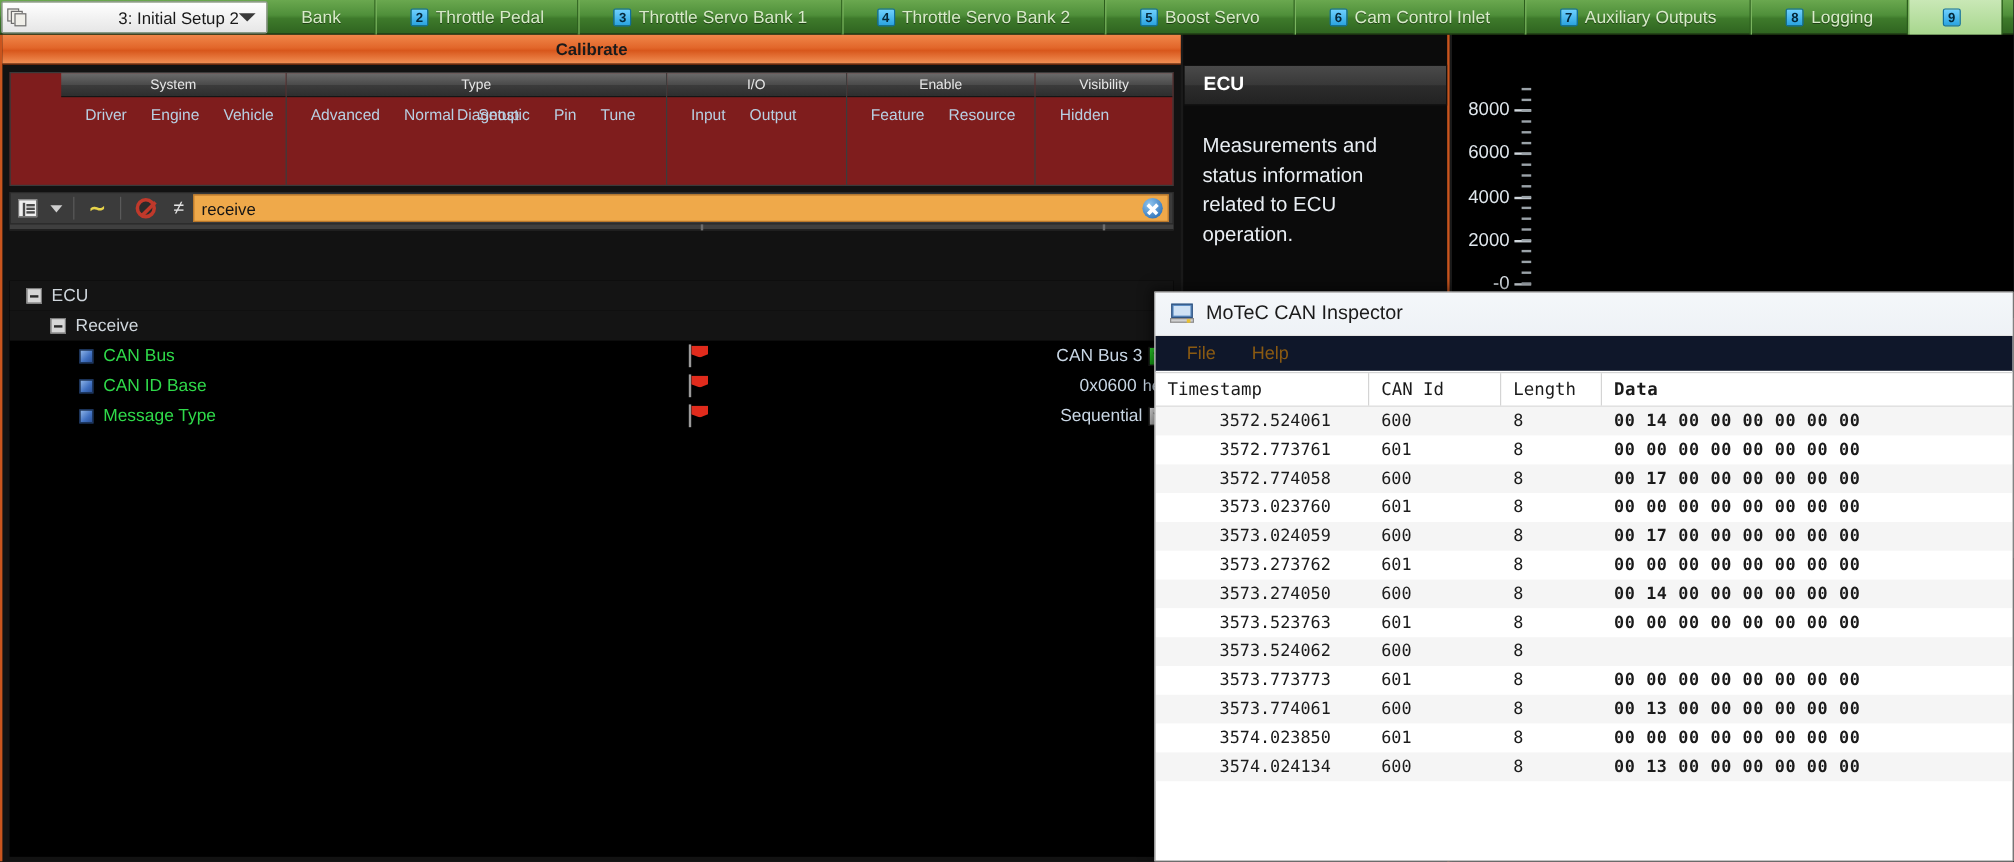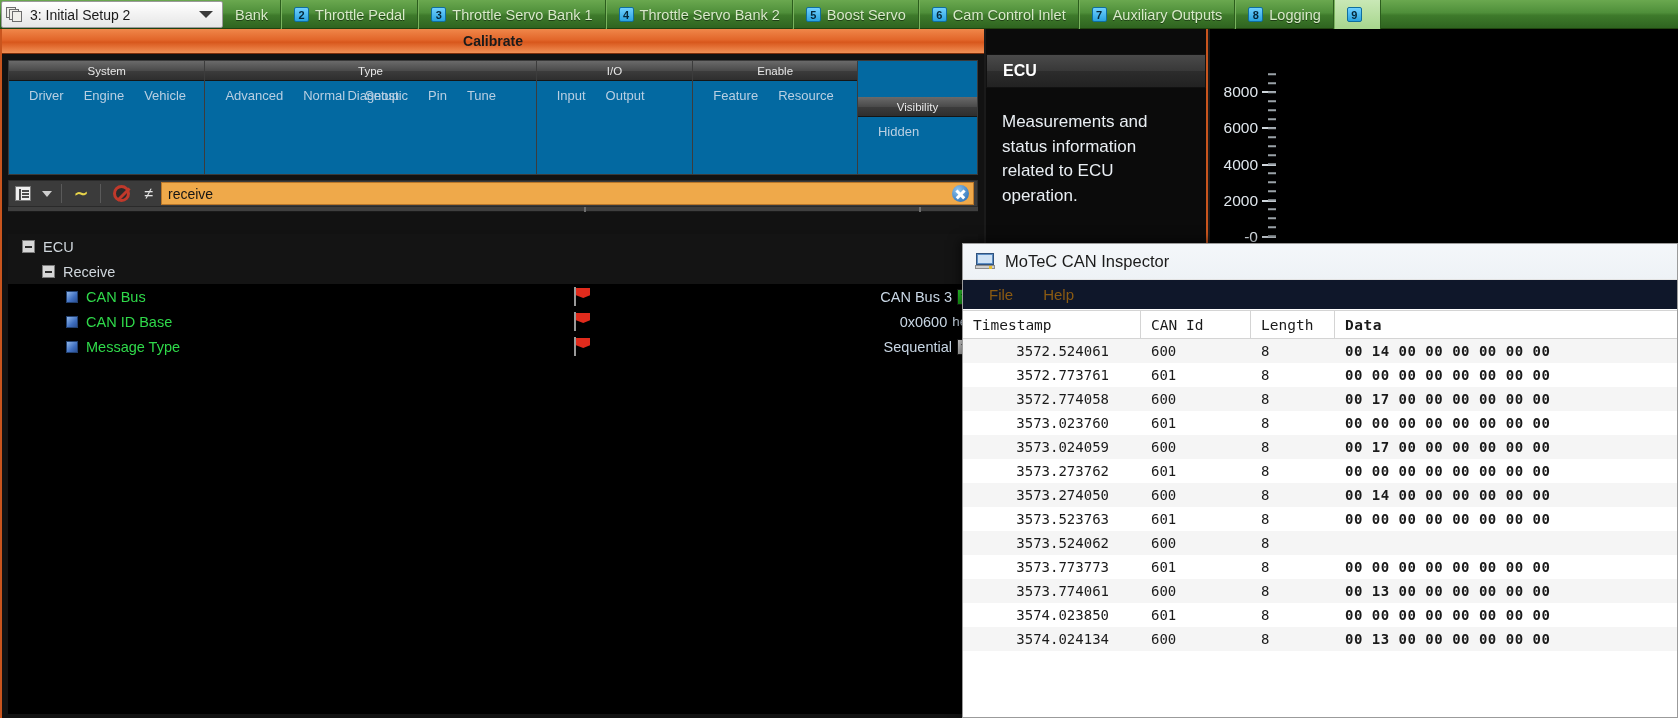--- a/index.html
+++ b/index.html
@@ -17,38 +17,38 @@
     position: absolute; left: 0; top: 0; width: 1678px; height: 29px;
     background: linear-gradient(to bottom, #6aa84f 0%, #4f8f3a 45%, #3e7a2b 55%, #2f6420 100%);
     display: flex; align-items: stretch;
     border-bottom: 1px solid #20430f;
   }
   .workbook-sel {
     width: 222px; height: 27px; margin: 1px 0 0 1px;
     background: linear-gradient(to bottom, #ffffff 0%, #f2f2f2 50%, #e6e6e6 100%);
     border: 1px solid #9a9a9a; border-radius: 2px;
     display: flex; align-items: center; padding: 0 4px;
-    color: #1a1a1a; font-size: 14px;
+    color: #1a1a1a; font-size: 14px; text-align: right;
   }
   .wb-icon { width: 18px; height: 16px; margin-right: 6px; position: relative; flex: 0 0 auto; }
   .wb-icon i {
     position: absolute; display: block; width: 10px; height: 11px;
     background: #f0efe9; border: 1px solid #6d6d6d;
   }
   .wb-icon i:nth-child(1) { left: 0; top: 0; }
   .wb-icon i:nth-child(2) { left: 3px; top: 2px; }
   .wb-icon i:nth-child(3) { left: 6px; top: 4px; }
   .wb-label { flex: 1 1 auto; white-space: nowrap; overflow: hidden; }
   .wb-caret {
     width: 0; height: 0; border-left: 7px solid transparent; border-right: 7px solid transparent;
     border-top: 7px solid #3a3a3a; margin-right: 5px;
   }
   .tab {
     display: flex; align-items: center; gap: 6px;
-    padding: 0 12px; height: 29px;
+    padding: 0 28px; height: 29px;
     color: #d8ebc9; font-size: 14.5px; white-space: nowrap;
     border-left: 1px solid #79b35e; border-right: 1px solid #2c5d1d;
     text-shadow: 0 1px 0 rgba(0,0,0,.45);
     justify-content: center;
   }
   .tab:first-of-type { border-left: none; }
   .tab .num {
     display: inline-flex; align-items: center; justify-content: center;
     width: 15px; height: 15px; border-radius: 2px;
     background: linear-gradient(to bottom,#6fd0ff,#2aa3e0);
@@ -63,25 +63,25 @@
     background: #121212; border-left: 2px solid #c9551e;
   }
   .calib-title {
     height: 25px; width: 100%;
     background: linear-gradient(to bottom,#f0874a 0%, #e2662a 45%, #d8571c 55%, #f29055 100%);
     color: #1b1b1b; font-size: 14px; font-weight: bold;
     display: flex; align-items: center; justify-content: center;
     border-bottom: 1px solid #7d2f0c;
   }
   .filters {
-    display: flex; margin: 6px 6px 0 6px; height: 115px;
-    border: 1px solid #3a3a3a; background: #0369a1;
+    display: flex; margin: 6px 6px 0 6px; height: 95px;
+    border: 1px solid #3a3a3a; background: #7f1d1d; padding-left: 42px;
   }
   .filtercol { border-right: 1px solid #3c3c3c; display: flex; flex-direction: column; }
-  .filtercol:last-child { border-right: none; margin-top: 36px; }
+  .filtercol:last-child { border-right: none; }
   .fc-head {
     height: 20px; background: linear-gradient(to bottom,#6a6a6a,#4b4b4b 50%,#3c3c3c 51%,#2e2e2e);
     color: #e8e8e8; font-size: 11.5px; text-align: center; line-height: 20px;
     border-bottom: 1px solid #151515;
   }
   .fc-body { flex: 1; display: flex; padding: 4px 0 0 0; }
   .fc-list { display: flex; flex-direction: row; min-width: 0; }
   .fc-item {
     color: #b9cfe2; font-size: 13px; padding: 3px 0 3px 20px; white-space: nowrap;
   }

